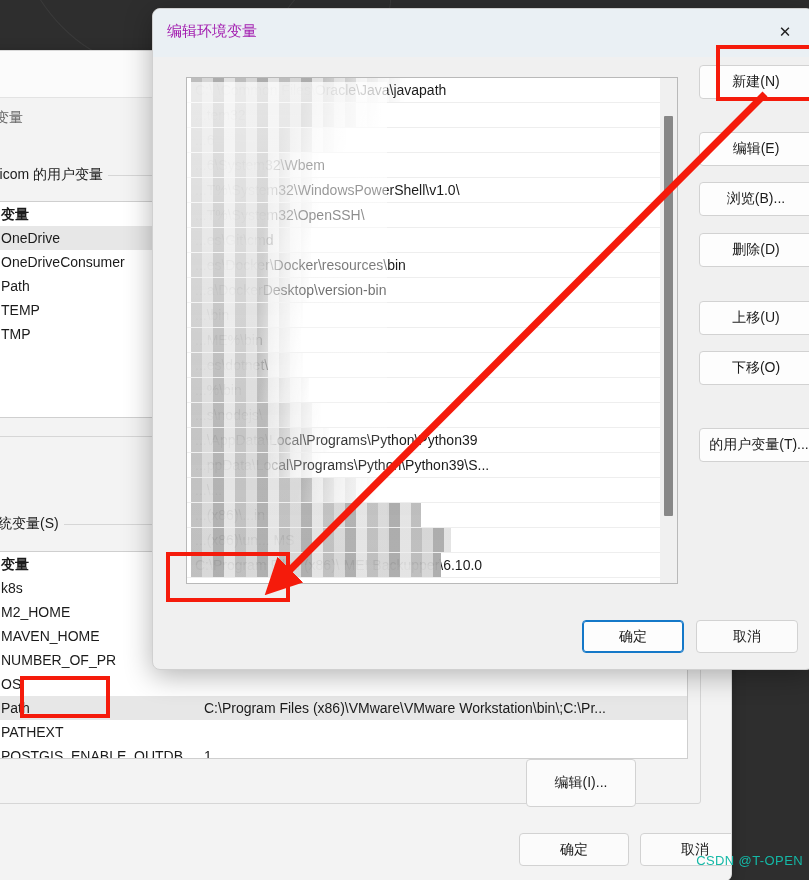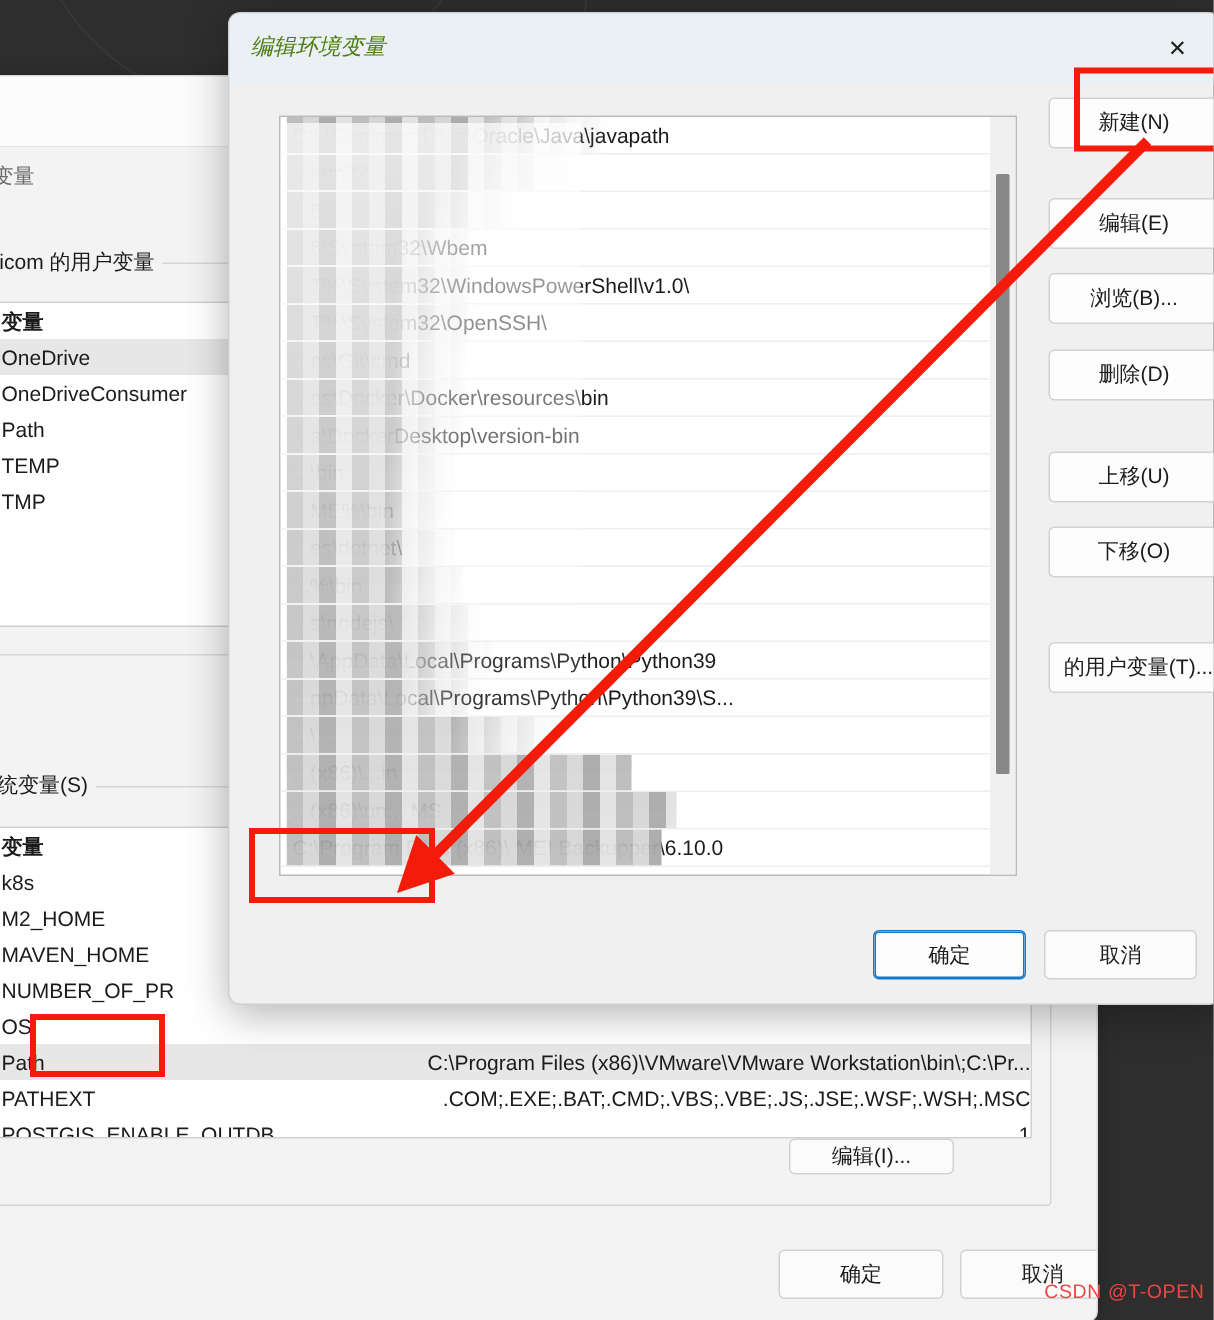--- a/index.html
+++ b/index.html
@@ -27,34 +27,34 @@
   #envwin .wintab span{position:absolute;left:25px;top:11px;color:#6a6a6a;font-size:14px;}
 
   .group{position:absolute;border:1px solid #d6d6d6;border-radius:3px;background:transparent;}
   .grouplabel{position:absolute;background:#f3f3f3;padding:0 5px;font-size:14px;color:#1b1b1b;}
 
   .listbox{position:absolute;background:#fff;border:1px solid #cfcfcf;overflow:hidden;}
   .lrow{height:24px;line-height:24px;display:flex;}
   .lrow.hdr{font-weight:600;}
   .lrow.sel{background:#e7e7e7;}
   .lcol-name{width:195px;padding-left:14px;white-space:nowrap;overflow:hidden;}
-  .lcol-val{flex:1;padding-left:8px;white-space:nowrap;overflow:hidden;text-align:right;}
+  .lcol-val{flex:1;padding-left:8px;white-space:nowrap;overflow:hidden;}
 
   .btn{background:#fdfdfd;border:1px solid #d2d2d2;border-radius:4px;
     font-family:inherit;font-size:14px;color:#1b1b1b;cursor:default;
     display:flex;align-items:center;justify-content:center;box-sizing:border-box;}
   .btn.flat{background:#fbfbfb;}
   .btn.default{border:1px solid #1478c8;box-shadow:0 0 0 1px #1478c8 inset;background:#fdfdfd;}
 
   
   #editdlg{position:absolute;left:152px;top:8px;width:660px;height:660px;
     background:#f0f0f0;border:1px solid #d0d0d0;border-radius:8px;
     box-shadow:0 6px 28px rgba(0,0,0,.30);overflow:hidden;}
   #editdlg .titlebar{height:48px;background:#eaf0f4;position:relative;}
-  #editdlg .titlebar .ttl{position:absolute;left:14px;top:13px;font-size:15px;color:#4d7c0f;font-style:italic;}
+  #editdlg .titlebar .ttl{position:absolute;left:14px;top:13px;font-size:15px;color:#a21caf;}
   #editdlg .closebtn{position:absolute;right:6px;top:8px;width:44px;height:30px;
     display:flex;align-items:center;justify-content:center;color:#222;font-size:15px;}
 
   #pathlist{position:absolute;left:33px;top:68px;width:490px;height:505px;
     background:#fff;border:1px solid #b9b9b9;overflow:hidden;}
   #pathlist .prow{height:24px;line-height:24px;padding-left:8px;
     border-bottom:1px solid #eeeeee;white-space:nowrap;overflow:hidden;
     position:relative;font-size:14px;}
   #pathlist .prow .txt{position:relative;z-index:1;}
 
@@ -78,21 +78,21 @@
   #pscroll{position:absolute;right:0;top:0;width:17px;height:100%;background:#f0f0f0;}
   #pscroll .thumb{position:absolute;left:4px;top:38px;width:9px;height:400px;
     background:#888;border-radius:1px;}
 
   .sidebtn{position:absolute;left:546px;width:114px;height:34px;}
 
   
   .redbox{position:absolute;border:4px solid #f51b0b;z-index:40;pointer-events:none;}
   #redarrow{position:absolute;left:150px;top:40px;width:659px;height:560px;z-index:39;
     pointer-events:none;}
-  .wm{position:absolute;right:6px;bottom:12px;color:#ef4444;font-size:13px;
+  .wm{position:absolute;right:6px;bottom:12px;color:#14b8a6;font-size:13px;
     letter-spacing:.4px;z-index:60;}
 </style>
 </head>
 <body>
 
 <div id="desktop">
   <div class="arc"></div>
   <div class="arc2"></div>
 </div>
 
@@ -159,29 +159,28 @@
     <div class="lrow">
       <div class="lcol-name">OS</div>
       <div class="lcol-val"></div>
     </div>
     <div class="lrow sel">
       <div class="lcol-name">Path</div>
       <div class="lcol-val">C:\Program Files (x86)\VMware\VMware Workstation\bin\;C:\Pr...</div>
     </div>
     <div class="lrow">
       <div class="lcol-name">PATHEXT</div>
-      <div class="lcol-val">.COM;.EXE;.BAT;.CMD;.VBS;.VBE;.JS;.JSE;.WSF;.WSH;.MSC</div>
     </div>
     <div class="lrow">
       <div class="lcol-name">POSTGIS_ENABLE_OUTDB</div>
       <div class="lcol-val">1</div>
     </div>
   </div>
 
-  <div class="btn flat" style="position:absolute;left:585px;top:708px;width:110px;height:24px;">
+  <div class="btn flat" style="position:absolute;left:585px;top:708px;width:110px;height:48px;">
     <span>编辑(I)...</span>
   </div>
 
   <div class="btn flat" style="position:absolute;left:578px;top:782px;width:110px;height:33px;">
     <span>确定</span>
   </div>
   <div class="btn flat" style="position:absolute;left:699px;top:782px;width:110px;height:33px;">
     <span>取消</span>
   </div>
 </div>

